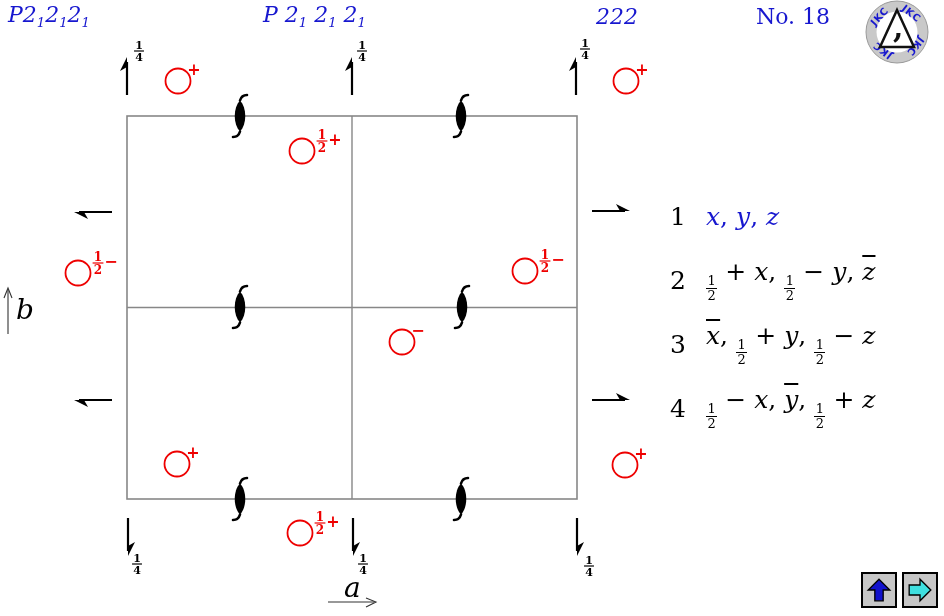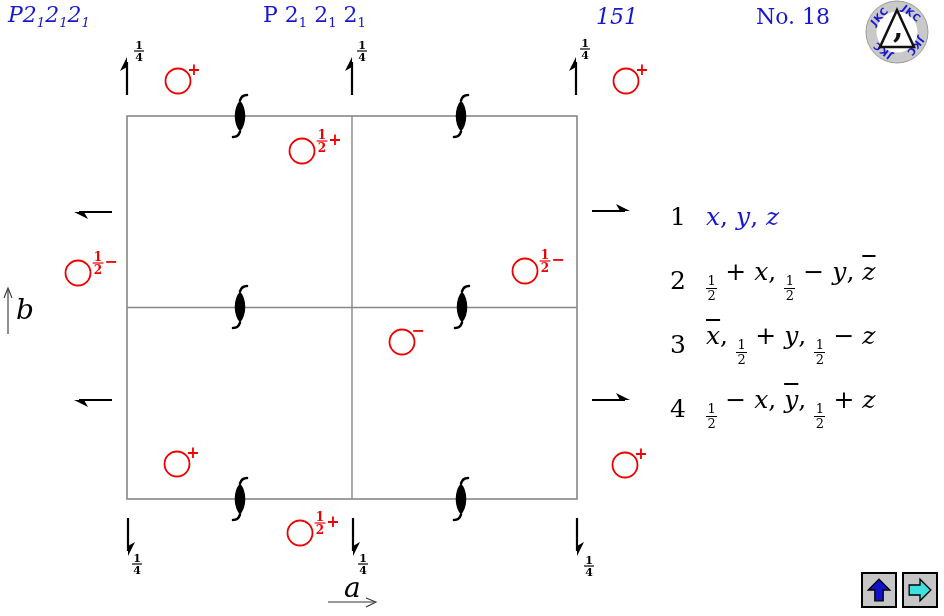--- a/index.html
+++ b/index.html
@@ -1,21 +1,21 @@
 <!DOCTYPE html>
 <html><head>
 <meta charset="utf-8">
 <style>
   html,body{margin:0;padding:0;background:#fff;}
   body{width:944px;height:616px;position:relative;overflow:hidden;
        font-family:"DejaVu Serif",serif;}
   .hdr{position:absolute;font-size:22px;white-space:nowrap;}
   .hdr sub{font-size:60%;}
   #title-left{left:8px;top:2px;font-style:italic;}
-  #title-center{left:263px;top:2px;}
+  #title-center{left:263px;top:2px;font-style:italic;}
   #point-group{left:596px;top:4px;font-style:italic;}
   #number-label{left:756px;top:4px;}
   #logo{position:absolute;left:864px;top:0px;}
   #positions{position:absolute;left:670px;top:184px;}
   .pos-row{display:flex;align-items:center;height:64px;font-size:25px;color:#000;}
   .pos-num{display:inline-block;width:26px;margin-right:10px;}
   .pos-expr{white-space:nowrap;}
   .var{font-style:italic;}
   .bar{text-decoration:overline;}
   .frac{display:inline-flex;flex-direction:column;align-items:center;
@@ -197,21 +197,21 @@
     </g>
     <g>
       <text x="344" y="597" font-size="28" font-style="italic" font-family="DejaVu Serif, serif" fill="#000">a</text>
       <line x1="328" y1="602" x2="374" y2="602" stroke="#333" stroke-width="1.1"></line>
       <path d="M366,598 L376,602 L366,607" stroke="#333" stroke-width="1.1" fill="none"></path>
     </g>
   </svg>
 
 <div id="title-left" class="hdr" style="color: rgb(23, 23, 207);"><span>P</span><span>2</span><sub>1</sub><span>2</span><sub>1</sub><span>2</span><sub>1</sub></div>
 <div id="title-center" class="hdr" style="color: rgb(23, 23, 207);"><span>P </span><span>2</span><sub>1</sub><span> 2</span><sub>1</sub><span> 2</span><sub>1</sub></div>
-<div id="point-group" class="hdr" style="color: rgb(23, 23, 207);">151</div>
+<div id="point-group" class="hdr" style="color: rgb(23, 23, 207);">222</div>
 <div id="number-label" class="hdr" style="color: rgb(23, 23, 207);">No. 18</div>
 
 <svg id="logo" width="70" height="66" viewBox="0 0 70 66">
     <circle cx="33" cy="32" r="31" fill="#c9c9c9" stroke="#9a9a9a" stroke-width="1"></circle>
     <circle cx="33" cy="32" r="20.5" fill="#ffffff"></circle>
     <g transform="rotate(-48 33 32)">
       <text x="33" y="12" text-anchor="middle" font-size="10" font-weight="bold" font-family="DejaVu Sans, sans-serif" fill="#1717cf" letter-spacing="1">JKC</text>
     </g>
     <g transform="rotate(38 33 32)">
       <text x="33" y="12" text-anchor="middle" font-size="10" font-weight="bold" font-family="DejaVu Sans, sans-serif" fill="#1717cf" letter-spacing="1">JKC</text>

